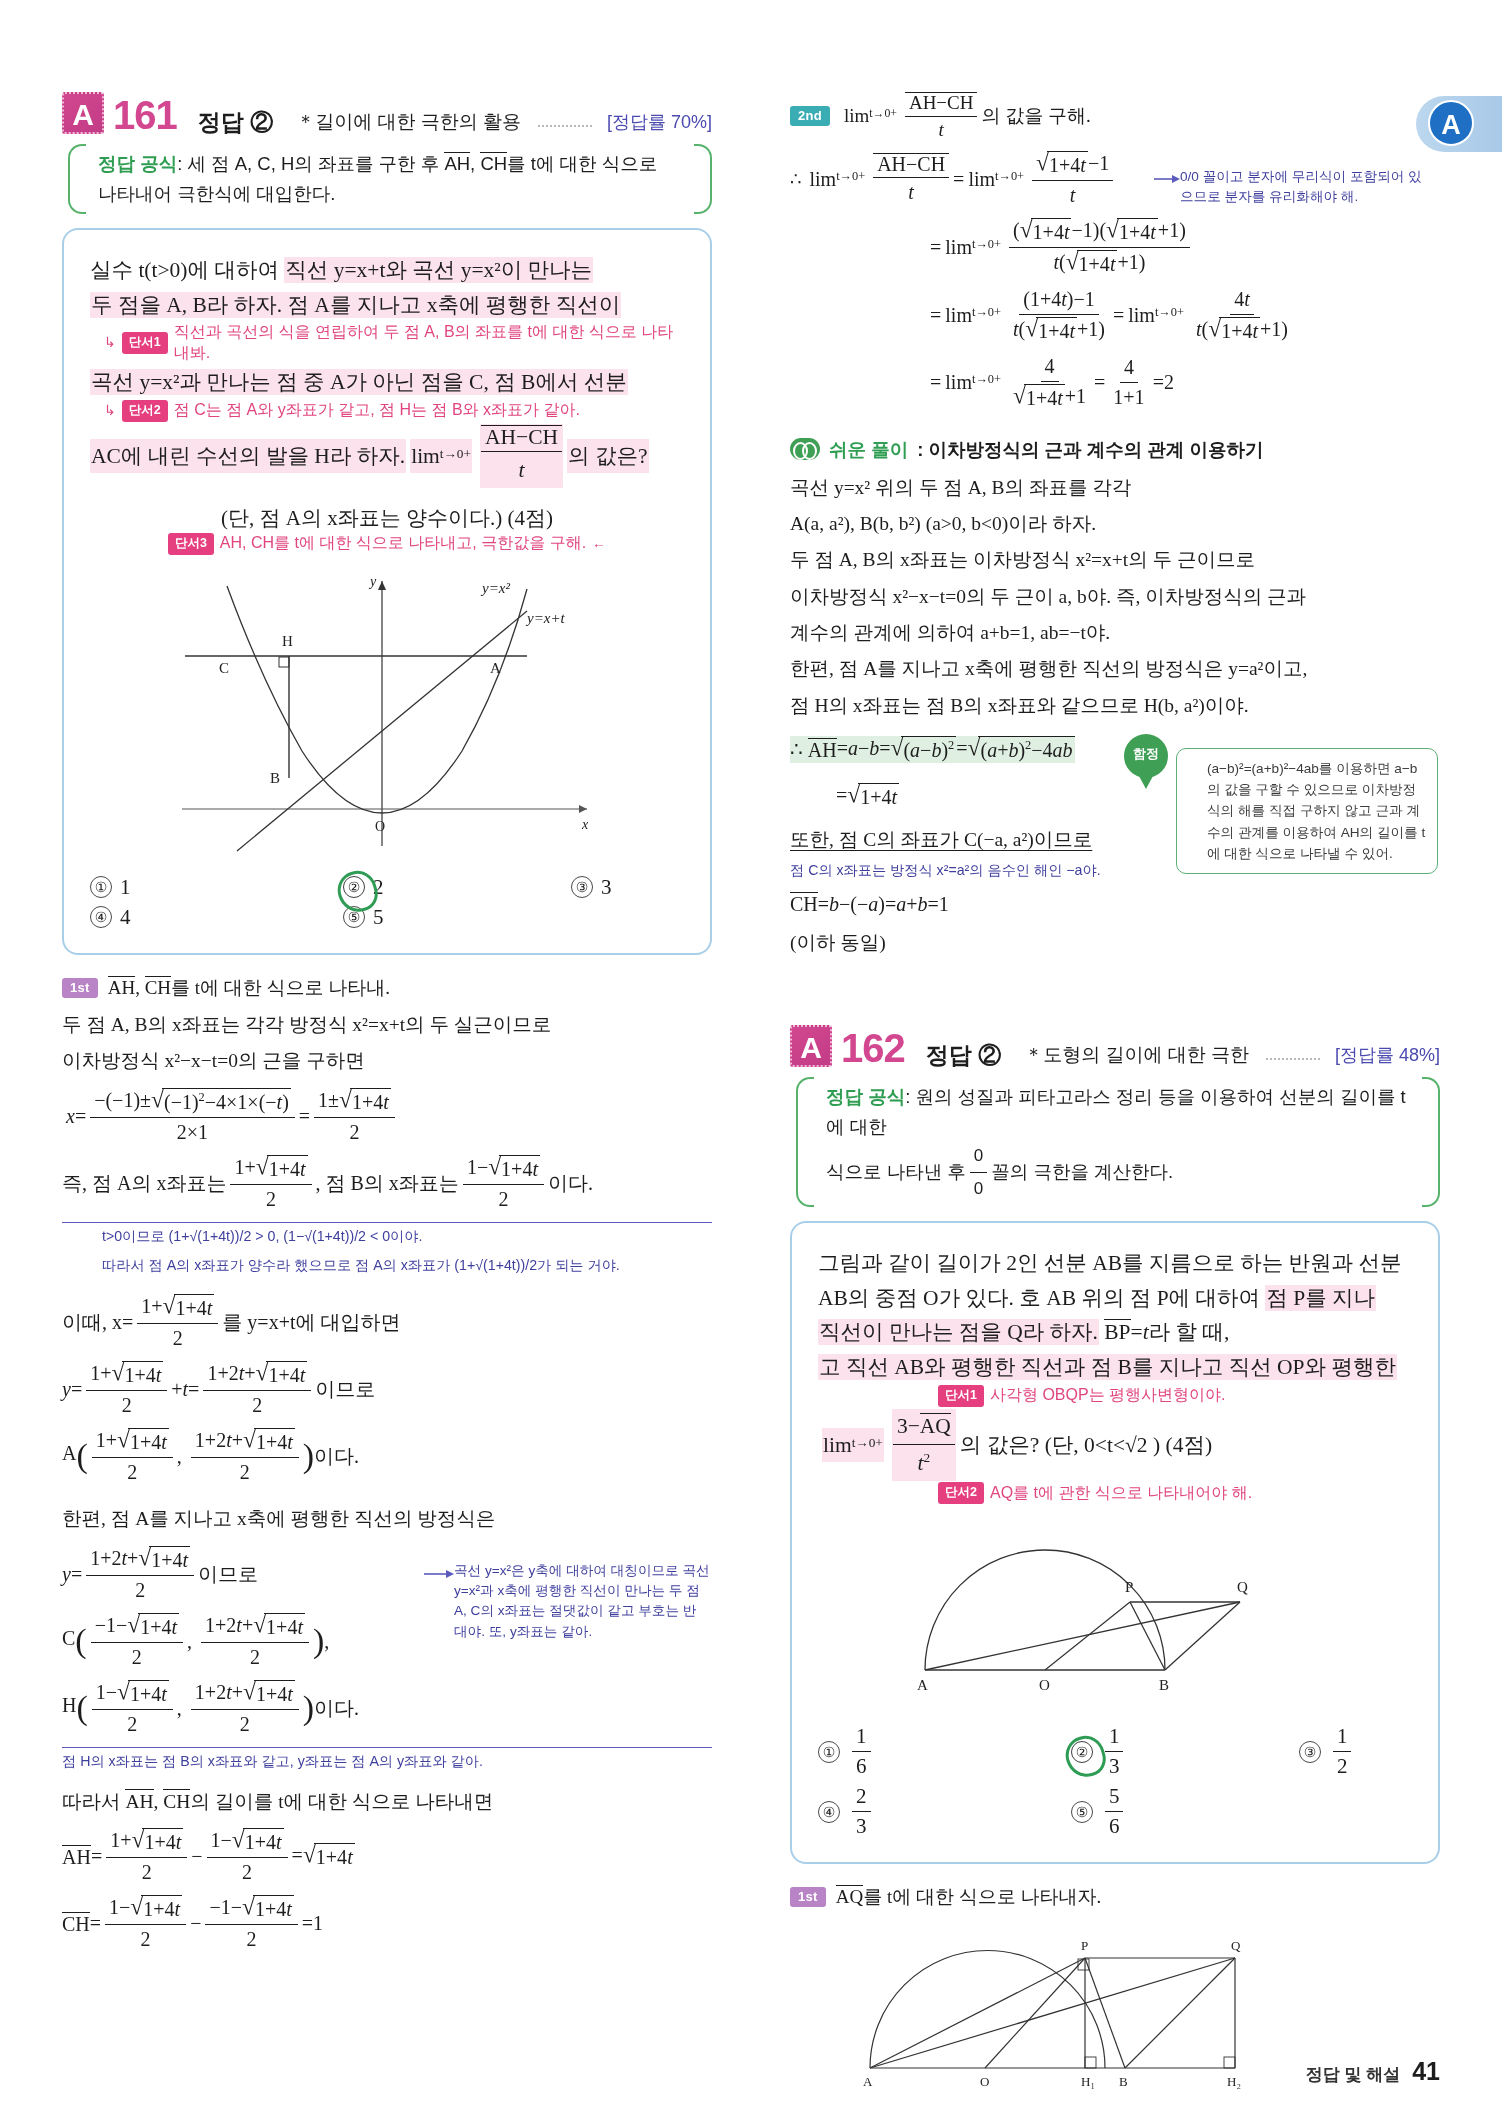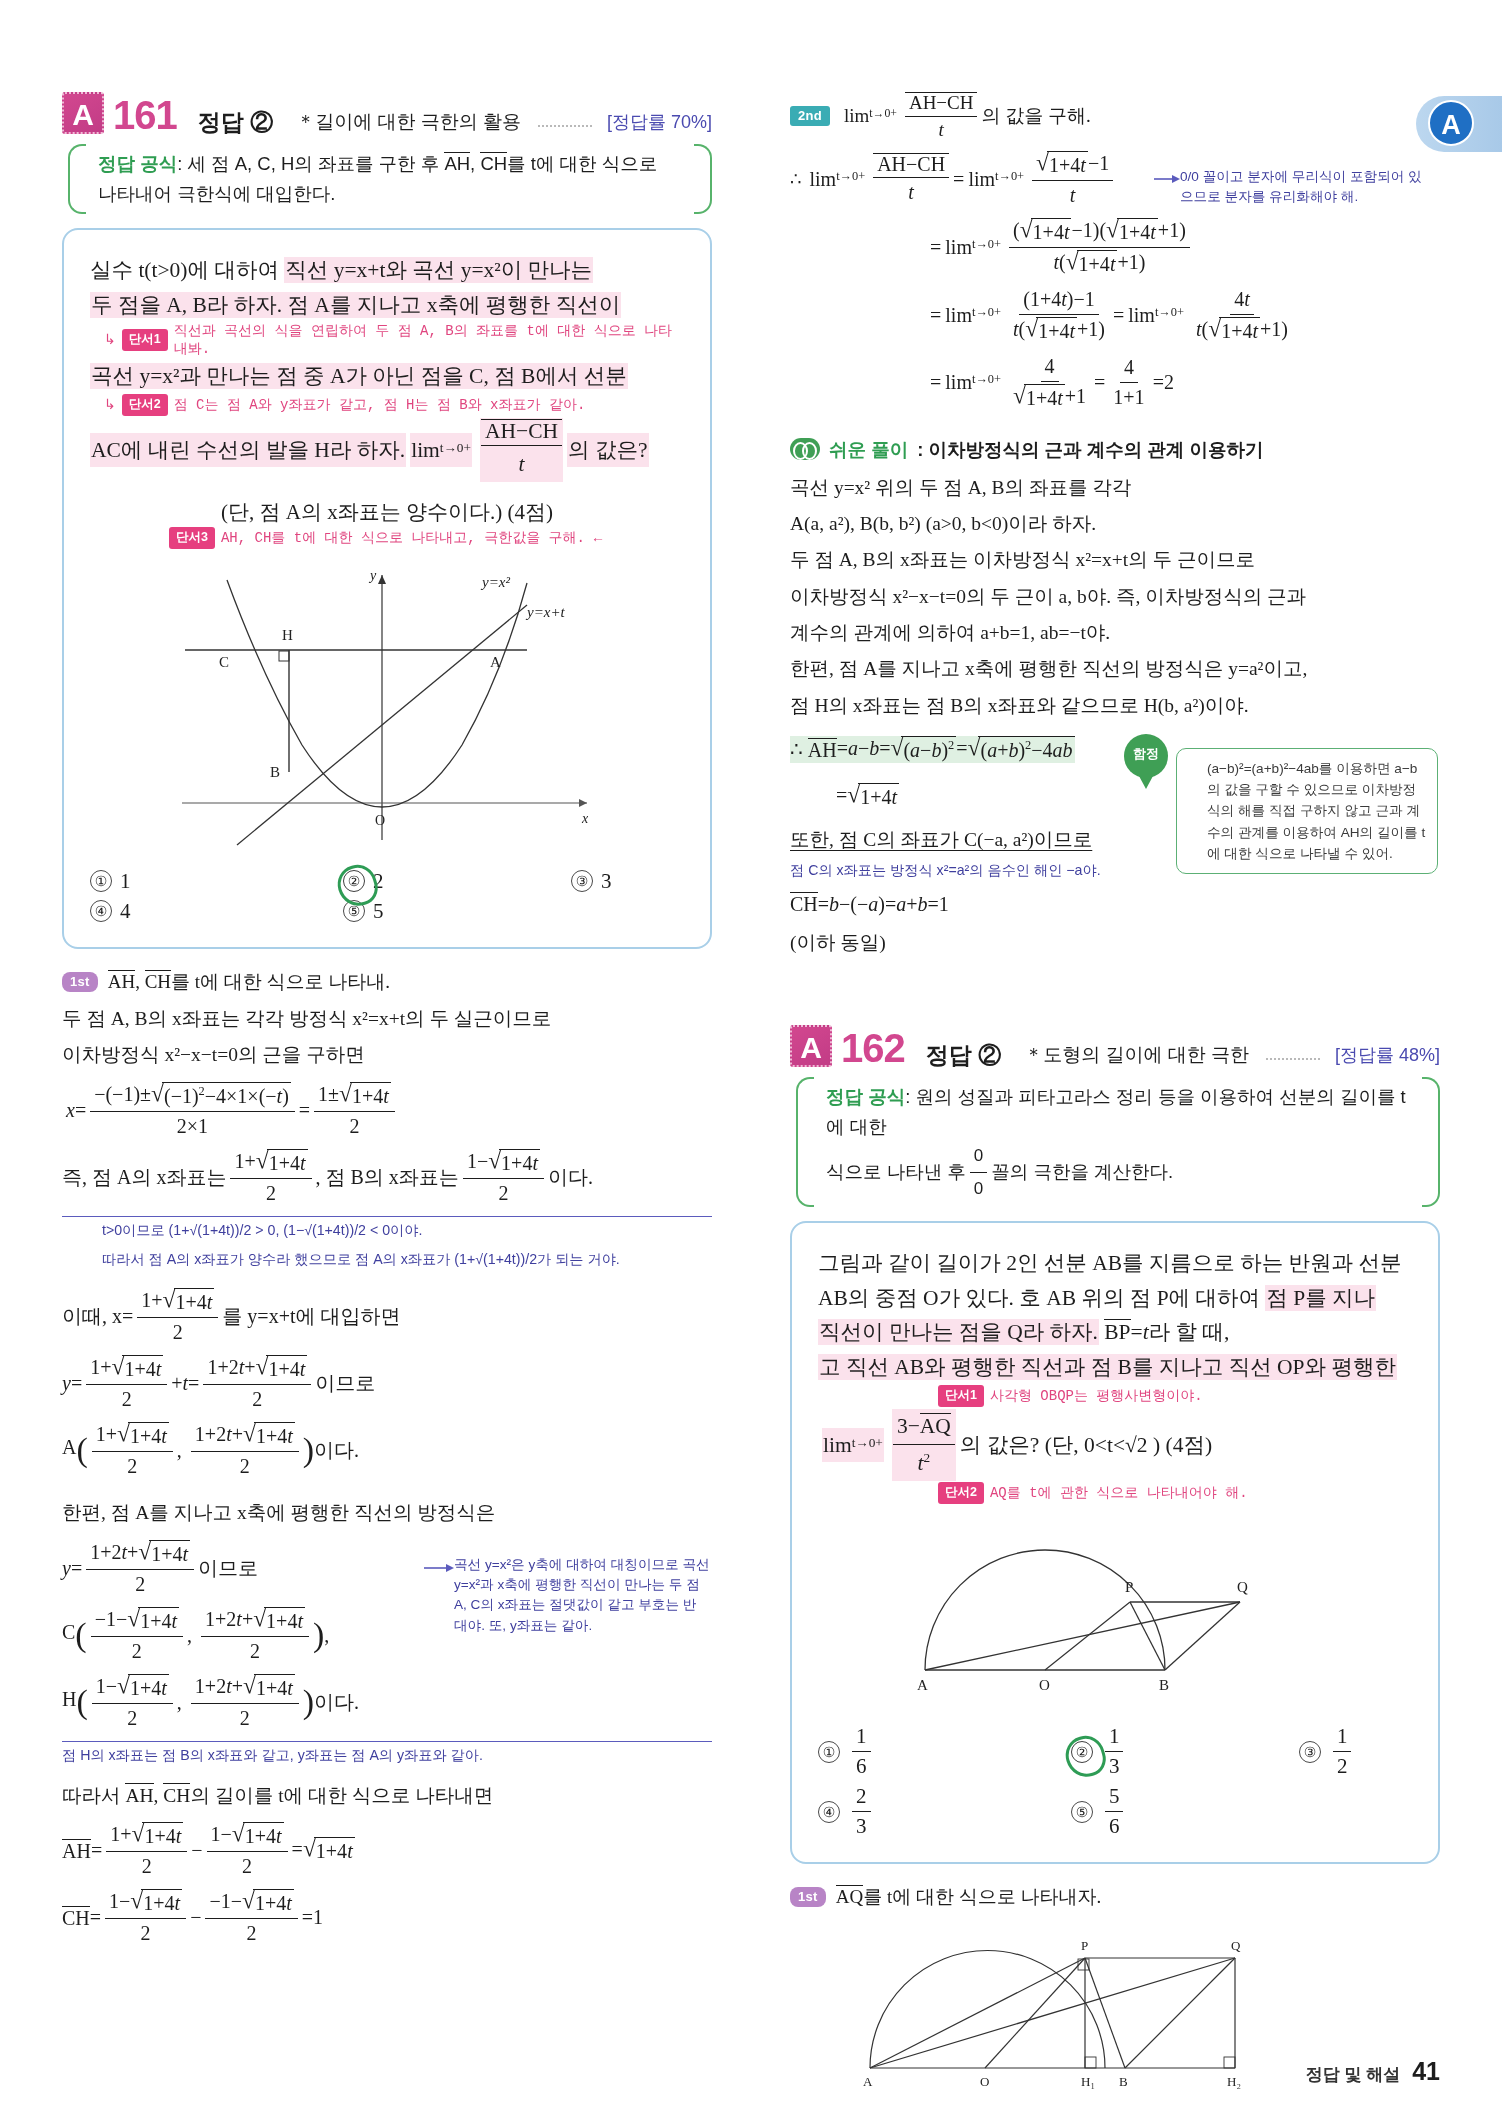--- a/index.html
+++ b/index.html
@@ -77,21 +77,21 @@
   .hl { background:#fbe2ec; padding:1px 1px; }
 
   
   .hint-row { display:flex; align-items:center; gap:6px; margin:1px 0 1px 14px; }
   .hint-arrow { color:#e0457f; font-size:14px; line-height:1; }
   .hint-tag {
     background:#e63f7f; color:#fff; font-size:12.5px; font-weight:bold;
     padding:2px 7px 3px 7px; border-radius:3px; white-space:nowrap;
     font-family:"Liberation Sans",sans-serif;
   }
-  .hint-txt { color:#e0457f; font-size:14px; font-family:Liberation Mono, monospace; }
+  .hint-txt { color:#e0457f; font-size:16px; font-family:Liberation Sans, sans-serif; }
 
   .q-cond { text-align:center; font-size:21px; margin-top:16px; }
 
   
   .choices { margin-top:14px; }
   .chrow { display:flex; font-size:21px; align-items:center; margin:5px 0; }
   .chcell { width:33.33%; display:flex; align-items:center; gap:8px; }
   .chcell.c2 { padding-left:55px; }
   .chcell.c3 { padding-left:85px; }
   .circ {
@@ -107,21 +107,21 @@
     border:3.2px solid #2e9c55; border-radius:50% 50% 45% 55%;
     transform:rotate(-16deg);
   }
 
   
   .step { display:flex; align-items:center; gap:10px; margin:20px 0 8px 0; font-size:19px;}
   .step-tag {
     font-family:"Liberation Sans",sans-serif; font-size:13px; font-weight:bold;
     color:#fff; padding:2px 8px 3px 8px; border-radius:3px; letter-spacing:.3px;
   }
-  .step-tag.p1 { background:#b884c6;border-radius:8px; }
+  .step-tag.p1 { background:#b884c6; }
   .step-tag.p2 { background:#3aacb4; }
 
   
   .mtxt { font-size:19.5px; line-height:1.66; margin:4px 0; }
   .mrow { display:flex; align-items:center; flex-wrap:wrap; font-size:20px; margin:10px 0; line-height:1.25;}
   .frac { display:inline-flex; flex-direction:column; align-items:center; vertical-align:middle;
           margin:0 4px; text-align:center; }
   .frac .num { border-bottom:1.4px solid #1d1d1d; padding:0 4px 2px 4px; }
   .frac .den { padding:2px 4px 0 4px; }
   .it  { font-style:italic; font-family:"Liberation Serif",serif; }

